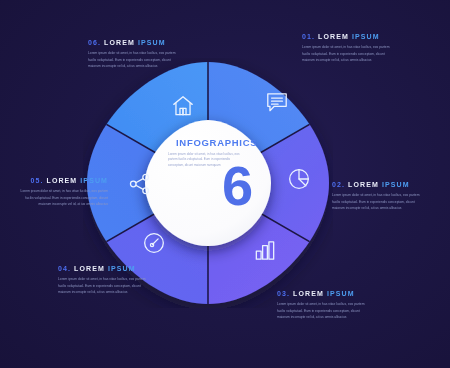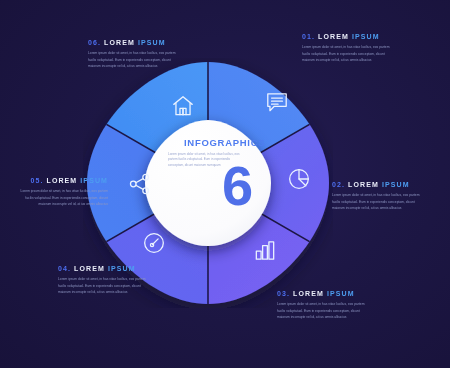--- a/index.html
+++ b/index.html
@@ -49,21 +49,21 @@
     position: absolute;
     left: 168px;
     top: 138px;
     width: 92px;
   }
   .center-title {
     font-size: 9.5px;
     font-weight: bold;
     letter-spacing: 0.7px;
     color: #4f7cf0;
-    margin: 0 0 4px 16px;
+    margin: 0 0 4px 8px;
     line-height: 1;
   }
   .center-body {
     font-size: 3.1px;
     line-height: 1.85;
     color: #9aa6cf;
     margin: 0;
     width: 78px;
   }
   .center-number {

